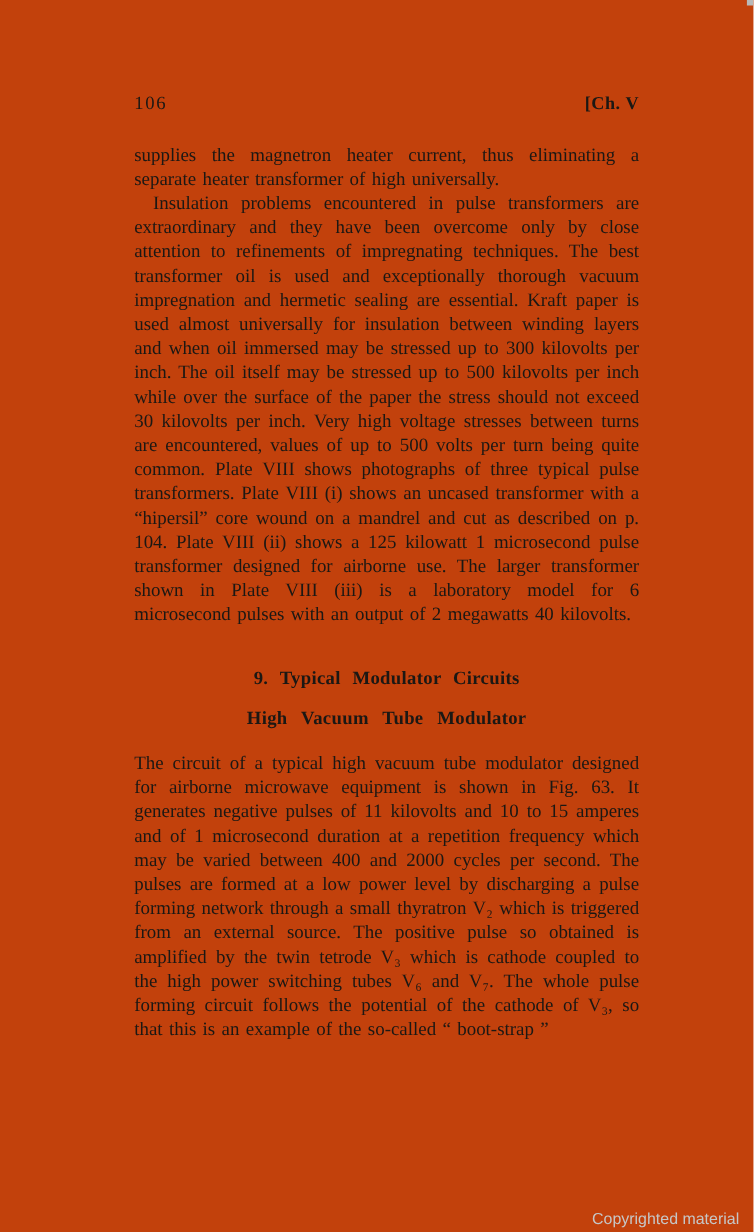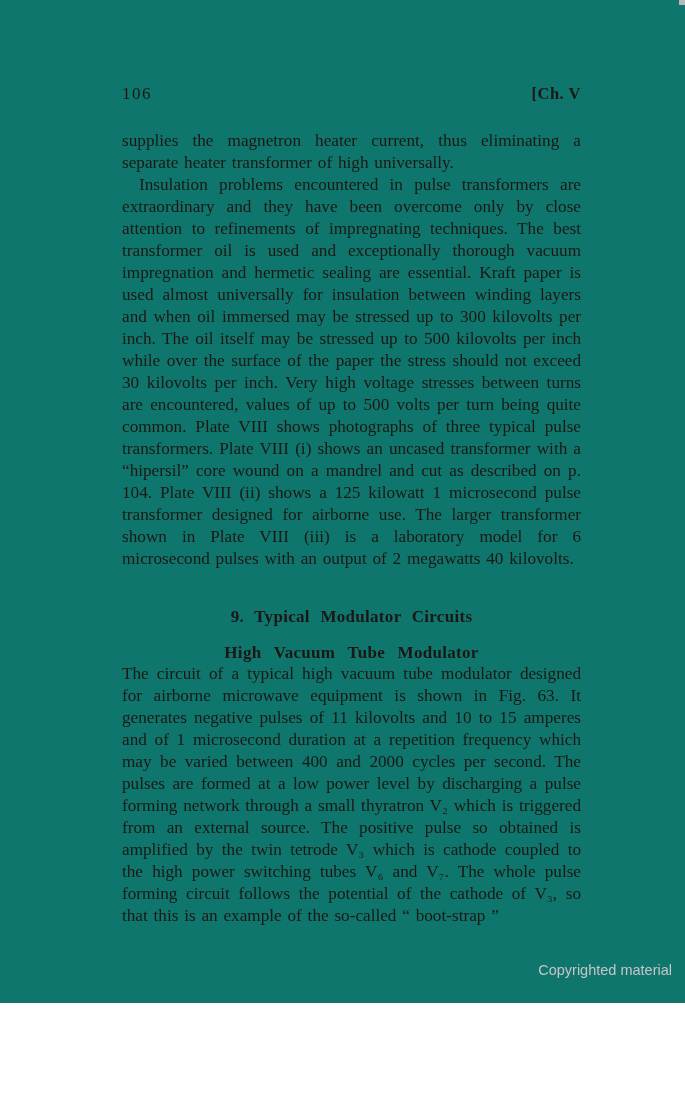--- a/index.html
+++ b/index.html
@@ -3,22 +3,22 @@
 <meta charset="utf-8">
 <style>
   html, body {
     margin: 0;
     padding: 0;
     background: #ffffff;
   }
   .page {
     position: relative;
     width: 685px;
-    height: 1003px;
-    background: #0f766e;
+    height: 1120px;
+    background: #c2410c;
     overflow: hidden;
     font-family: "Liberation Serif", "DejaVu Serif", serif;
     color: #1b1814;
   }
   .content {
     position: absolute;
     left: 122px;
     top: 84px;
     width: 459px;
   }
@@ -67,26 +67,26 @@
   }
   h3.subsection-heading {
     margin: 16px 0 0 0;
     text-align: center;
     font-size: 17px;
     font-weight: bold;
     word-spacing: 8px;
     letter-spacing: 0.3px;
   }
   p.para.body-after-heading {
-    margin-top: 0;
+    margin-top: 20px;
   }
   .watermark {
     position: absolute;
     right: 13px;
-    bottom: 25px;
+    bottom: 3px;
     font-family: "Liberation Sans", sans-serif;
     font-size: 14.5px;
     color: #c6c6c6;
   }
   .scan-artifact {
     position: absolute;
     top: 0;
     right: 0;
     width: 6px;
     height: 5px;

